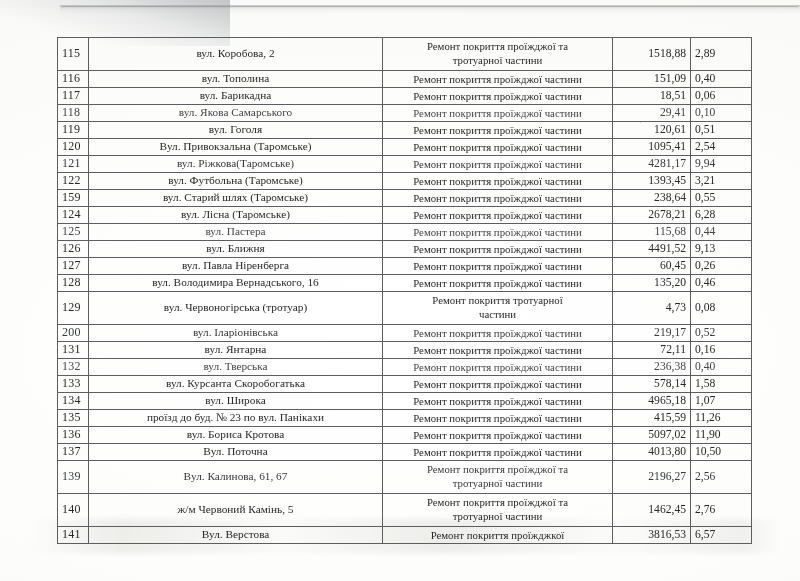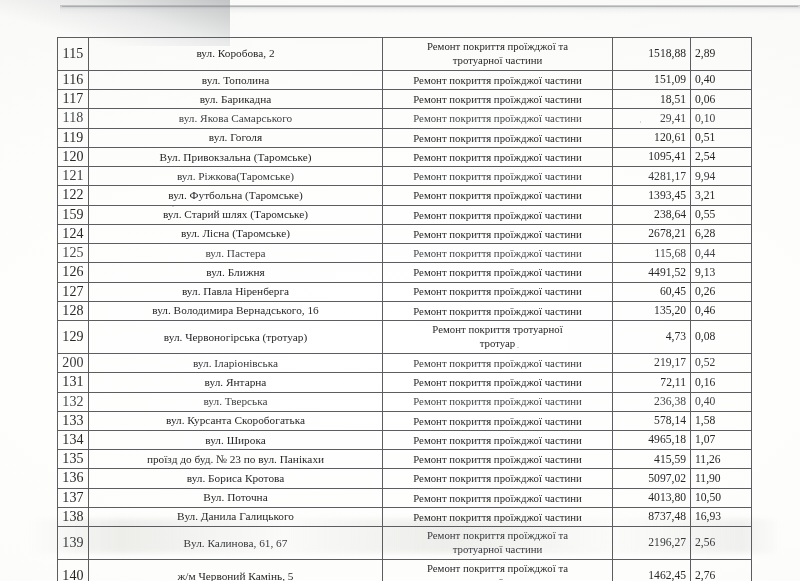--- a/index.html
+++ b/index.html
@@ -95,21 +95,21 @@
     vertical-align: middle;
     height: 17px;
     box-sizing: border-box;
   }
   col.c-num   { width: 31px; }
   col.c-name  { width: 294px; }
   col.c-work  { width: 230px; }
   col.c-sum   { width: 78px; }
   col.c-area  { width: 61px; }
 
-  td.idx   { text-align: center; font-size: 14px; letter-spacing: .2px; }
+  td.idx   { font-size: 12px; letter-spacing: .2px; }
   td.name  { text-align: center;   padding-left: 7px; }
   td.work  { text-align: center; font-size: 10.8px; }
   td.sum   { text-align: right; font-size: 11.6px; }
   td.area  { text-align: left; font-size: 11.6px; }
 
   tr.tall td { height: 33px; }
   .work-2 { display: block; line-height: 1.28; }
 
   
   .table-wrap { filter: contrast(1.04) brightness(0.995); }
@@ -239,21 +239,21 @@
             <td class="name">вул. Володимира Вернадського, 16</td>
             <td class="work">Ремонт покриття проїжджої частини</td>
             <td class="sum">135,20</td>
             <td class="area">0,46</td>
           </tr>
           <tr class="tall">
             <td class="idx">129</td>
             <td class="name">вул. Червоногірська (тротуар)</td>
             <td class="work">
               <span class="work-2">Ремонт покриття тротуарної</span>
-              <span class="work-2">тротуар</span>
+              <span class="work-2">частини</span>
             </td>
             <td class="sum">4,73</td>
             <td class="area">0,08</td>
           </tr>
           <tr class="ink-fade-b">
             <td class="idx">200</td>
             <td class="name">вул. Іларіонівська</td>
             <td class="work">Ремонт покриття проїжджої частини</td>
             <td class="sum">219,17</td>
             <td class="area">0,52</td>
@@ -299,27 +299,20 @@
             <td class="work">Ремонт покриття проїжджої частини</td>
             <td class="sum">5097,02</td>
             <td class="area">11,90</td>
           </tr>
           <tr>
             <td class="idx">137</td>
             <td class="name">Вул. Поточна</td>
             <td class="work">Ремонт покриття проїжджої частини</td>
             <td class="sum">4013,80</td>
             <td class="area">10,50</td>
-          </tr>
-          <tr>
-            <td class="idx">138</td>
-            <td class="name">Вул. Данила Галицького</td>
-            <td class="work">Ремонт покриття проїжджої частини</td>
-            <td class="sum">8737,48</td>
-            <td class="area">16,93</td>
           </tr>
           <tr class="tall ink-fade-a ink-fade-b">
             <td class="idx">139</td>
             <td class="name">Вул. Калинова, 61, 67</td>
             <td class="work">
               <span class="work-2">Ремонт покриття проїжджої та</span>
               <span class="work-2">тротуарної  частини</span>
             </td>
             <td class="sum">2196,27</td>
             <td class="area">2,56</td>

